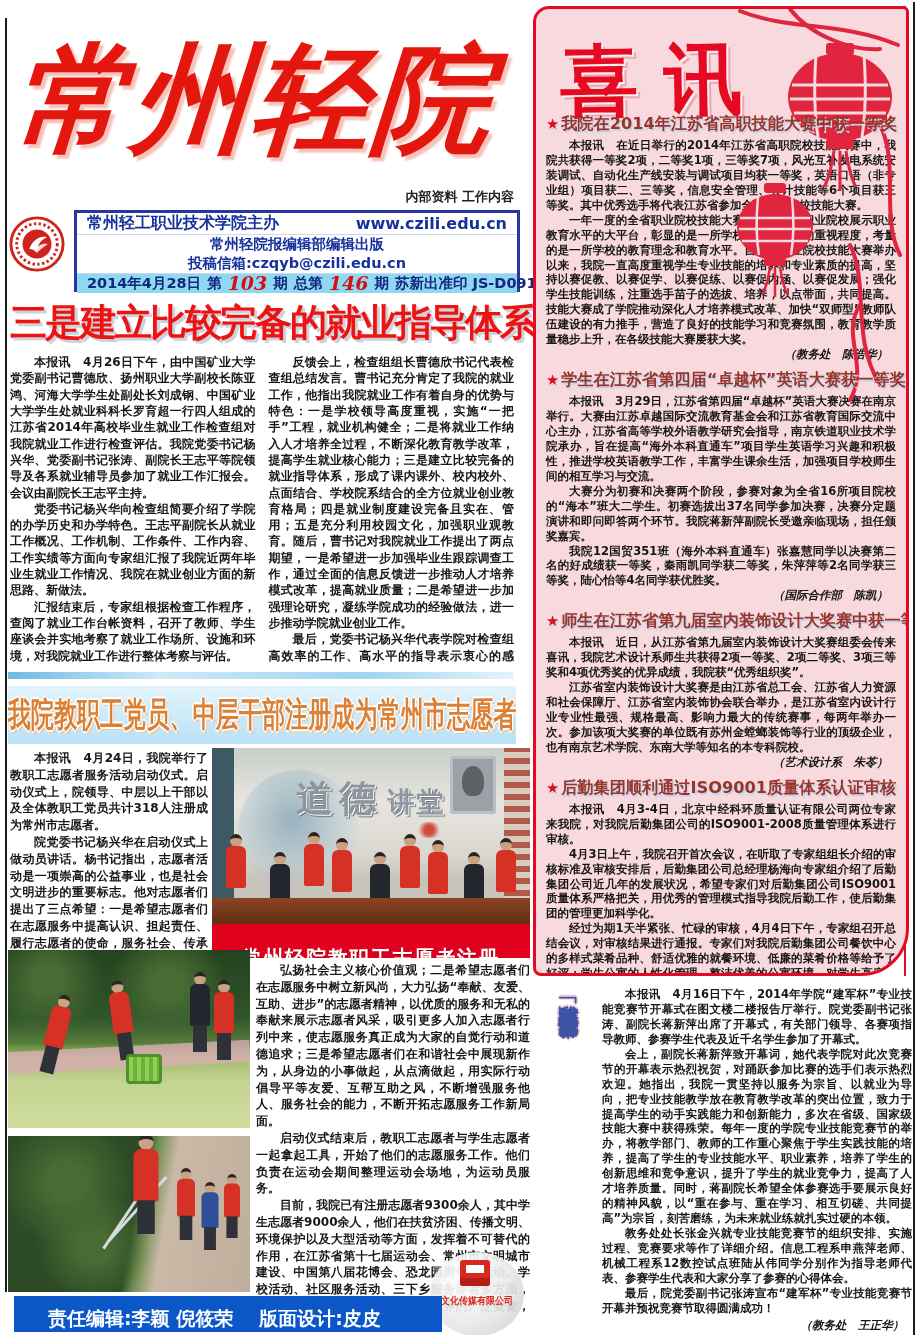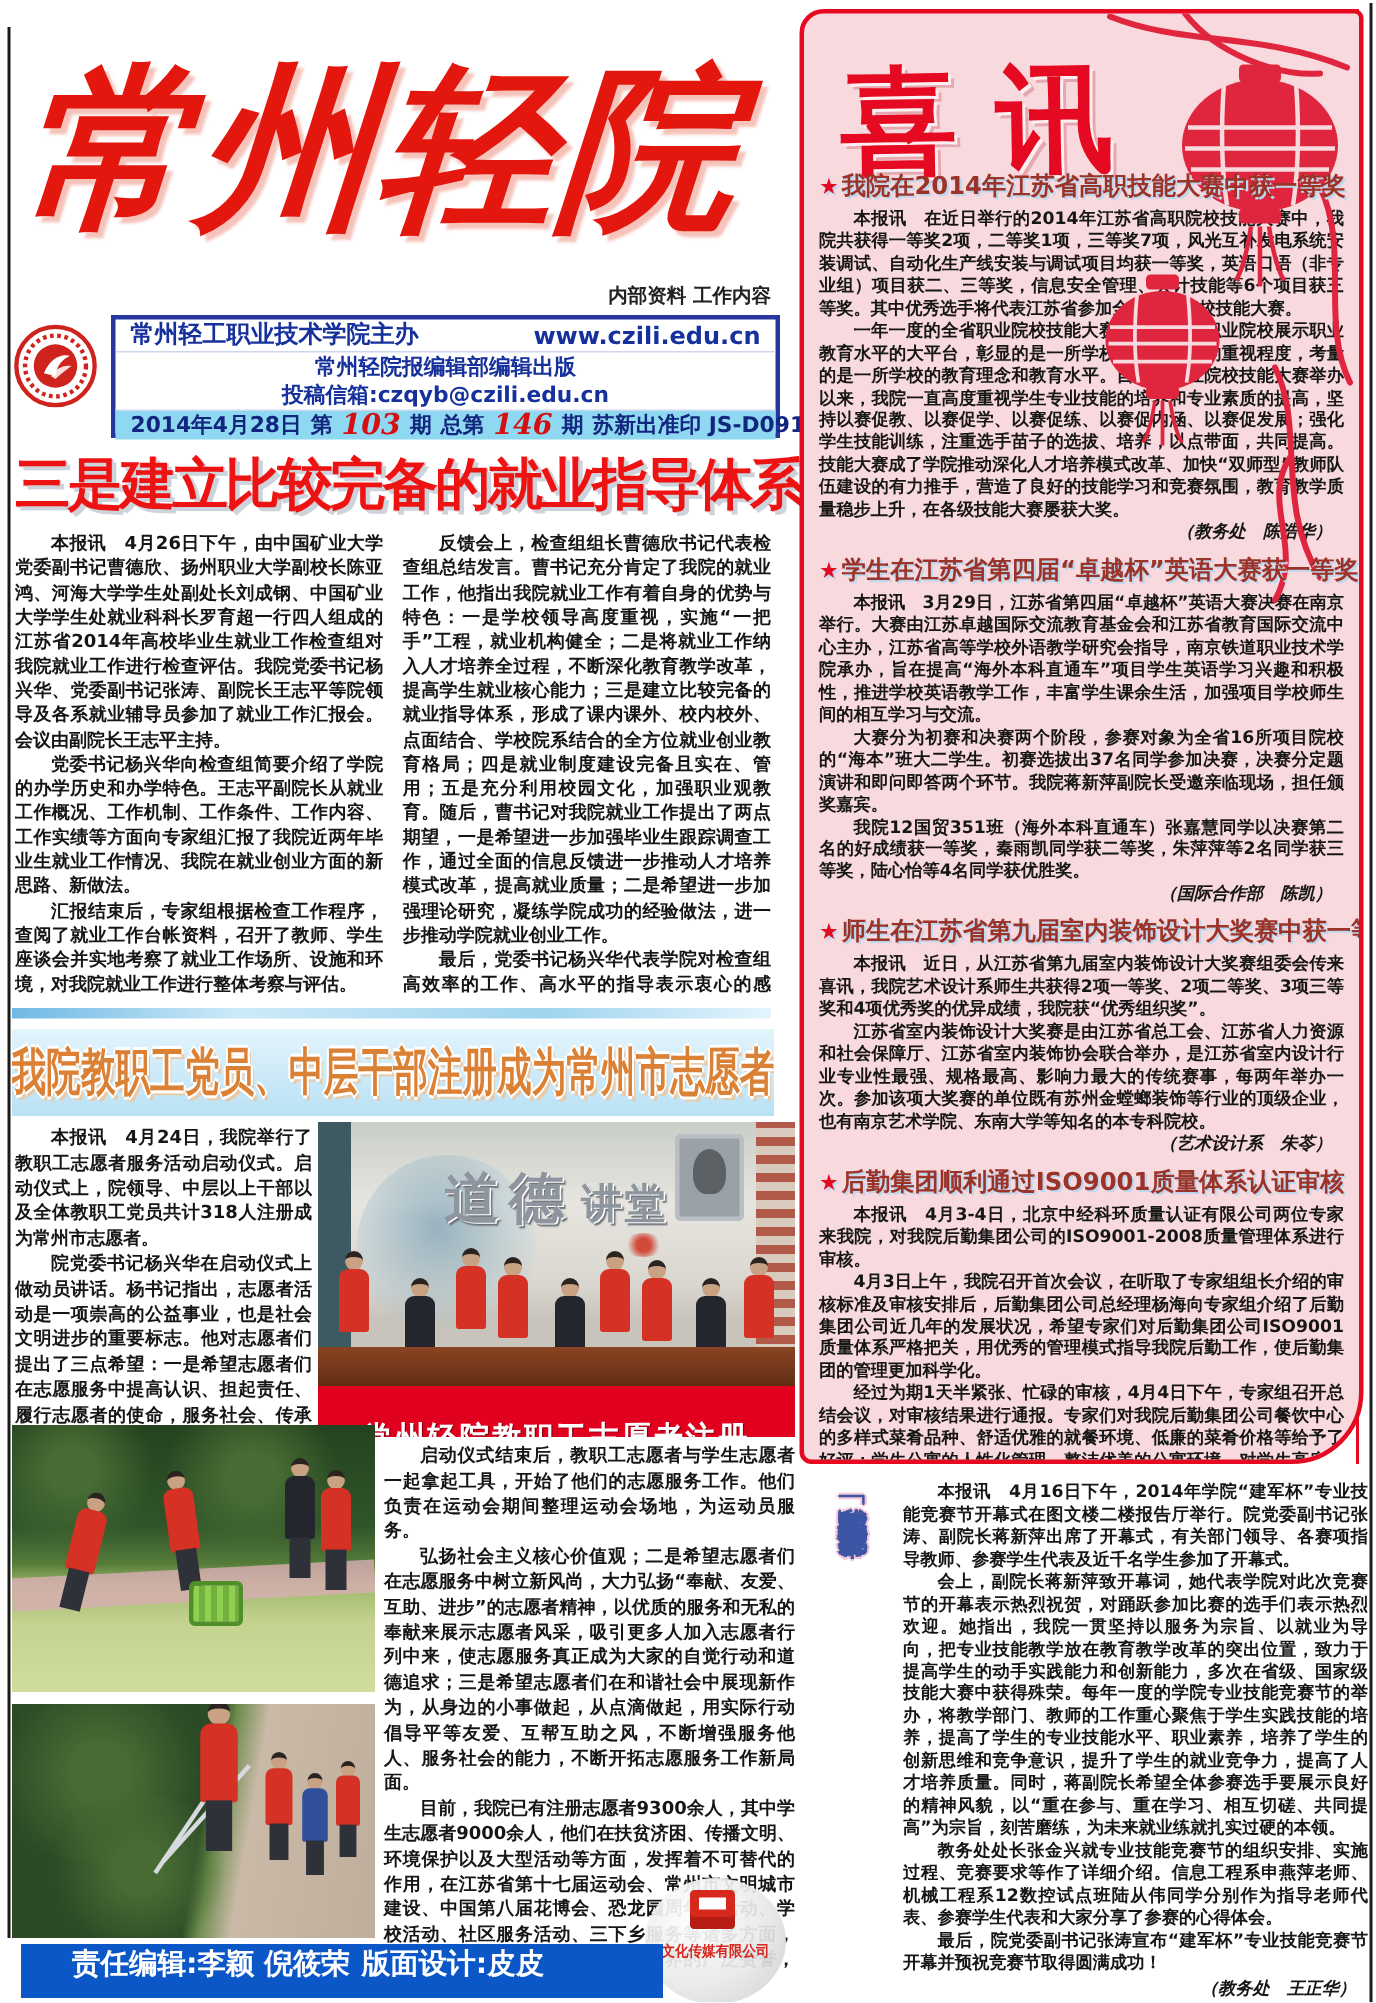--- a/index.html
+++ b/index.html
@@ -43,21 +43,21 @@
 
   
   .vol-banner{left:8px;top:686px;width:508px;height:58px;background:linear-gradient(180deg,#e3f4fc,#b9e1f5);
     display:flex;align-items:center;justify-content:center;overflow:hidden;}
   .vol-banner span{font-size:34px;font-weight:900;color:#db8136;white-space:nowrap;
     transform:scale(0.68,1.0);
     text-shadow:-2px 0 0 #fff,2px 0 0 #fff,0 -2px 0 #fff,0 2px 0 #fff,3px 3px 0 #e8c9a8;}
   .vol-text1{left:10px;top:750px;width:198px;height:210px;font-size:12px;line-height:1.4;font-weight:600;text-align:justify;overflow:hidden;}
   .vol-text2{left:256px;top:962px;width:274px;height:348px;font-size:12px;line-height:1.4;font-weight:600;text-align:justify;}
   .editor-bar{left:14px;top:1296px;width:428px;height:36px;background:#0b57c8;color:#fff;
-    display:flex;align-items:flex-start;gap:8px;padding-left:34px;box-sizing:border-box;
+    display:flex;align-items:flex-end;gap:26px;padding-left:34px;box-sizing:border-box;
     font-size:19px;font-weight:800;white-space:nowrap;}
 
   
   .photo{position:absolute;overflow:hidden;}
   .photo-ceremony{left:212px;top:748px;width:318px;height:210px;
     background:linear-gradient(180deg,#c9cec9 0%,#e7e5df 26%,#d9d6cf 52%,#c9c4bb 62%);}
   .pc-left{position:absolute;left:0;top:0;width:22px;height:150px;background:#3d5a63;}
   .pc-ink{position:absolute;left:26px;top:22px;width:120px;height:120px;border-radius:50%;
     background:radial-gradient(circle at 45% 40%,rgba(90,140,170,.55),rgba(150,190,210,.25) 55%,transparent 75%);}
   .pc-lattice{position:absolute;right:0;top:0;width:26px;height:160px;background:
@@ -292,22 +292,22 @@
         <div class="legs"></div>
       </div>
     <div class="fig" style="left:214px;top:30px;transform:scale(.8);">
         <div class="head"></div>
         <div class="body"></div>
         <div class="legs"></div>
       </div>
   </div>
 
   <div class="abs vol-text2 plain">
+    <p>弘扬社会主义核心价值观；二是希望志愿者们在志愿服务中树立新风尚，大力弘扬“奉献、友爱、互助、进步”的志愿者精神，以优质的服务和无私的奉献来展示志愿者风采，吸引更多人加入志愿者行列中来，使志愿服务真正成为大家的自觉行动和道德追求；三是希望志愿者们在和谐社会中展现新作为，从身边的小事做起，从点滴做起，用实际行动倡导平等友爱、互帮互助之风，不断增强服务他人、服务社会的能力，不断开拓志愿服务工作新局面。</p>
     <p>启动仪式结束后，教职工志愿者与学生志愿者一起拿起工具，开始了他们的志愿服务工作。他们负责在运动会期间整理运动会场地，为运动员服务。</p>
-    <p>弘扬社会主义核心价值观；二是希望志愿者们在志愿服务中树立新风尚，大力弘扬“奉献、友爱、互助、进步”的志愿者精神，以优质的服务和无私的奉献来展示志愿者风采，吸引更多人加入志愿者行列中来，使志愿服务真正成为大家的自觉行动和道德追求；三是希望志愿者们在和谐社会中展现新作为，从身边的小事做起，从点滴做起，用实际行动倡导平等友爱、互帮互助之风，不断增强服务他人、服务社会的能力，不断开拓志愿服务工作新局面。</p>
     <p>目前，我院已有注册志愿者9300余人，其中学生志愿者9000余人，他们在扶贫济困、传播文明、环境保护以及大型活动等方面，发挥着不可替代的作用，在江苏省第十七届运动会、常州市文明城市建设、中国第八届花博会、恐龙园周年庆活动、学校活动、社区服务活动、三下乡服务等诸多方面，都做出了突出贡献，获得了社会各界的广泛赞誉，为学校赢得了很多荣誉。</p>
     <span class="attr">（宣传部　李颖）</span>
   </div>
 
   <div class="abs watermark">
     <div class="wm-ball"></div>
     <div class="wm-glyph"></div>
     <div class="wm-text">文化传媒有限公司</div>
   </div>
 

